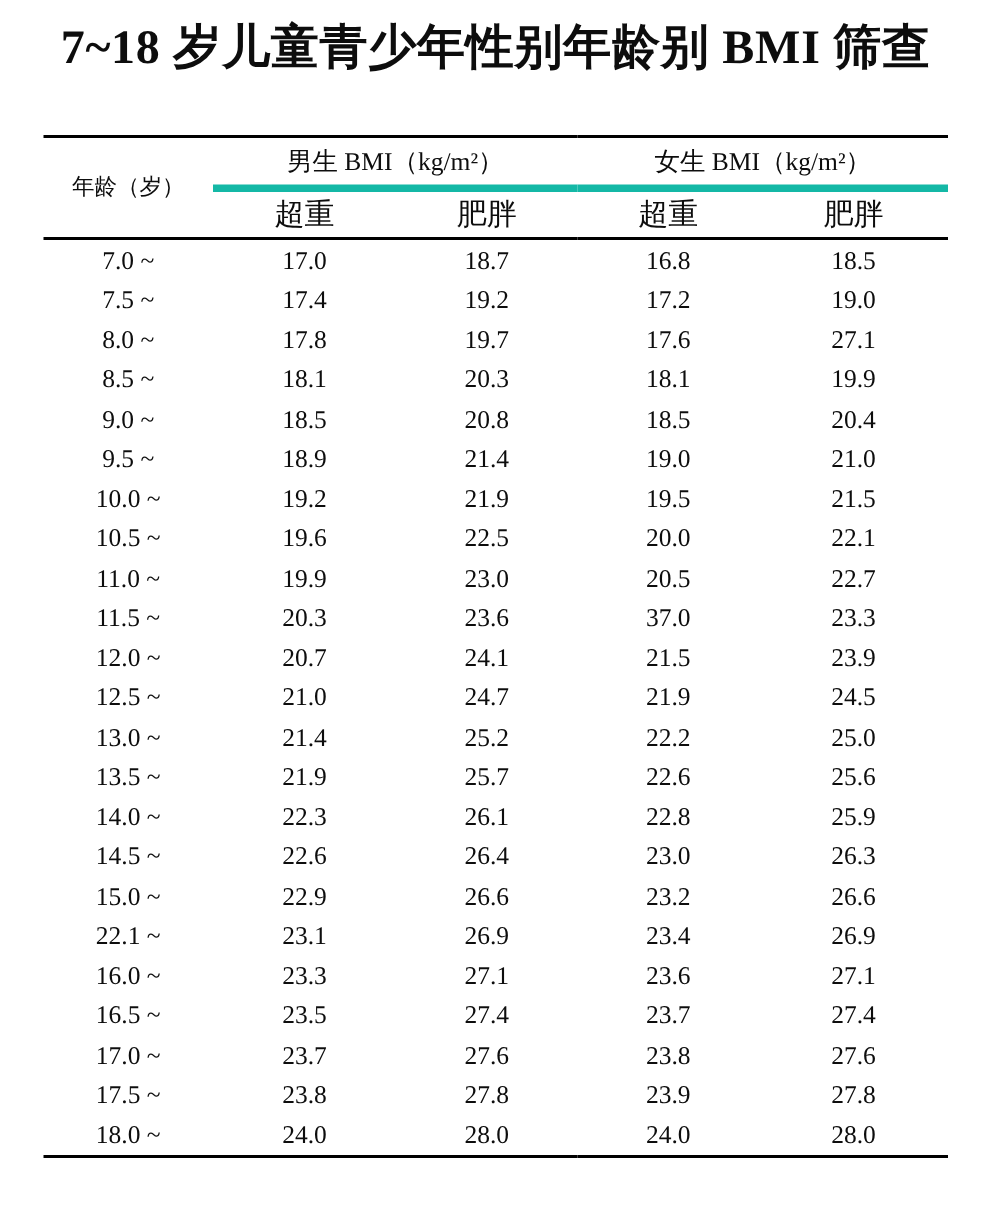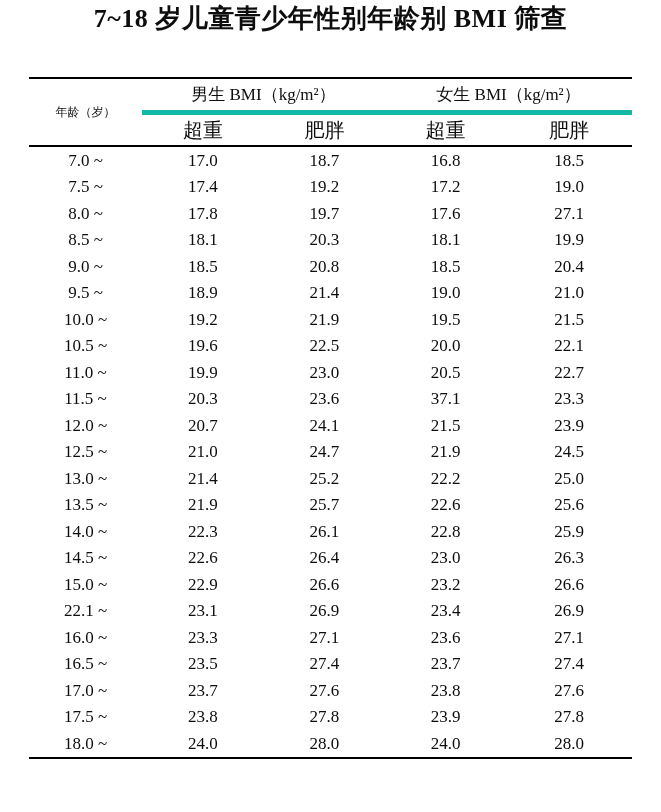--- a/index.html
+++ b/index.html
@@ -14,22 +14,23 @@
     font-family: "Liberation Serif", "DejaVu Serif", serif;
     overflow: hidden;
   }
   .page {
     width: 661px;
     height: 812px;
     box-sizing: border-box;
   }
   .title {
     margin: 0;
+    padding-top: 13px;
     text-align: center;
-    font-size: 26px;
+    font-size: 32px;
     font-weight: bold;
     line-height: 37px;
     letter-spacing: 0.5px;
     color: #0d0d0d;
   }
   .title-line { display: block; }
   .bmi-table {
     border-collapse: collapse;
     table-layout: fixed;
     width: 603px;
@@ -44,21 +45,21 @@
     font-size: 17px;
     line-height: 1;
     white-space: nowrap;
   }
   th.grp {
     height: 31px;
     border-bottom: 5px solid #14b8a6;
   }
   th.age-h {
     border-bottom: 2px solid #000000;
-    font-size: 12px;
+    font-size: 15px;
   }
   th.sub {
     height: 30px;
     border-bottom: 2px solid #000000;
     font-size: 20px;
   }
   tbody td {
     height: 26.5px;
     font-size: 17px;
   }
@@ -154,21 +155,21 @@
           <td>11.0 ~</td>
           <td>19.9</td>
           <td>23.0</td>
           <td>20.5</td>
           <td>22.7</td>
         </tr>
         <tr>
           <td>11.5 ~</td>
           <td>20.3</td>
           <td>23.6</td>
-          <td>37.1</td>
+          <td>37.0</td>
           <td>23.3</td>
         </tr>
         <tr>
           <td>12.0 ~</td>
           <td>20.7</td>
           <td>24.1</td>
           <td>21.5</td>
           <td>23.9</td>
         </tr>
         <tr>

